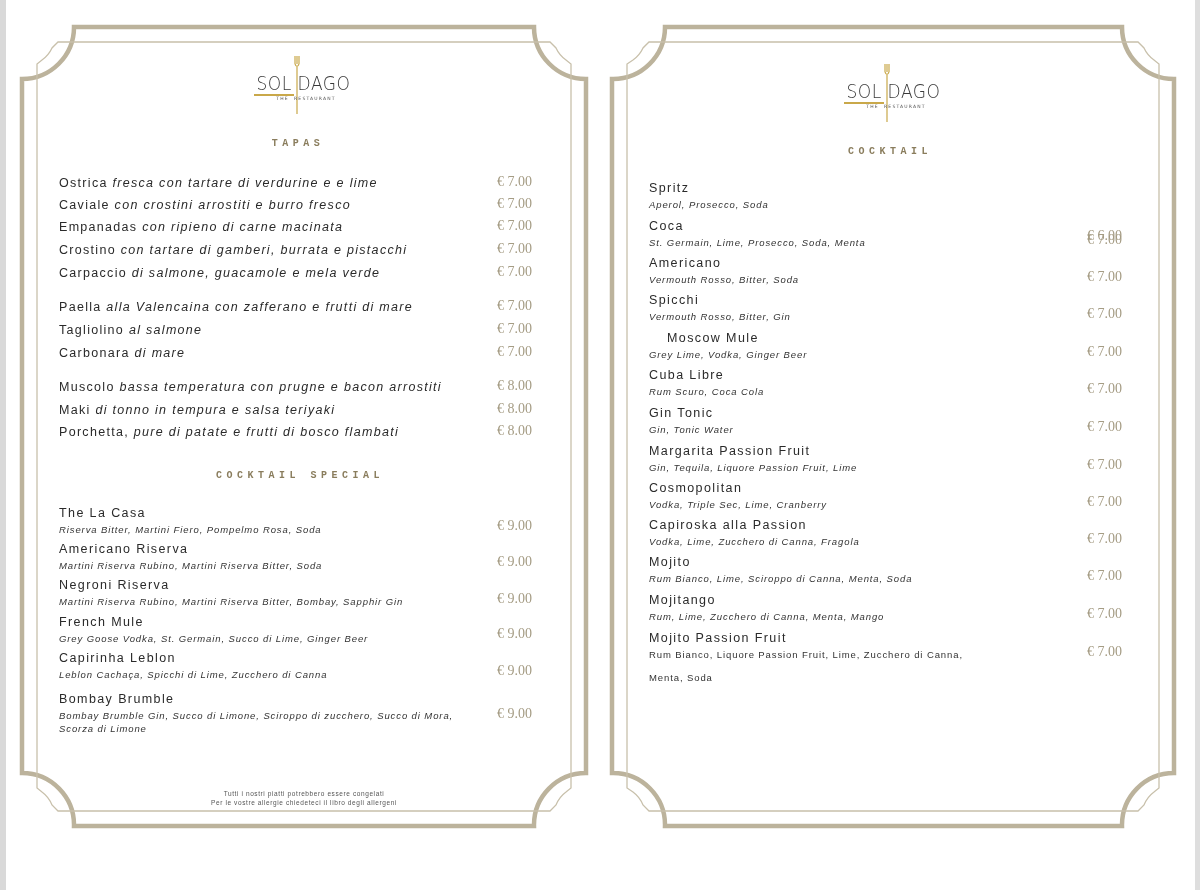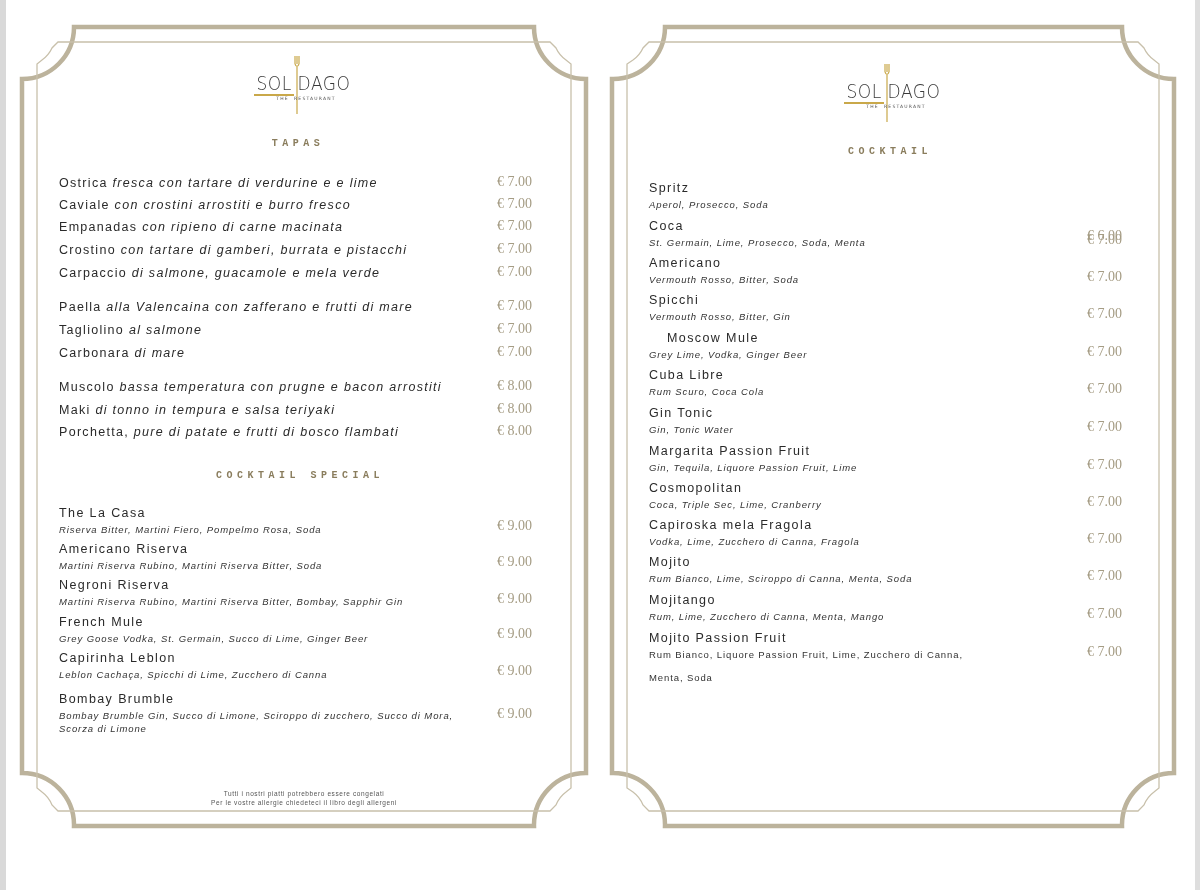--- a/index.html
+++ b/index.html
@@ -170,23 +170,23 @@
       <div class="cname" style="left:649px;top:368px;">Cuba Libre</div>
       <div class="cdesc" style="left:649px;top:385px;">Rum Scuro, Coca Cola</div>
       <div class="price" style="left:1087px;top:381px;">€ 7.00</div>
       <div class="cname" style="left:649px;top:406px;">Gin Tonic</div>
       <div class="cdesc" style="left:649px;top:423px;">Gin, Tonic Water</div>
       <div class="price" style="left:1087px;top:419px;">€ 7.00</div>
       <div class="cname" style="left:649px;top:444px;">Margarita Passion Fruit</div>
       <div class="cdesc" style="left:649px;top:461px;">Gin, Tequila, Liquore Passion Fruit, Lime</div>
       <div class="price" style="left:1087px;top:457px;">€ 7.00</div>
       <div class="cname" style="left:649px;top:481px;">Cosmopolitan</div>
-      <div class="cdesc" style="left:649px;top:498px;">Coca, Triple Sec, Lime, Cranberry</div>
+      <div class="cdesc" style="left:649px;top:498px;">Vodka, Triple Sec, Lime, Cranberry</div>
       <div class="price" style="left:1087px;top:494px;">€ 7.00</div>
-      <div class="cname" style="left:649px;top:518px;">Capiroska mela Fragola</div>
+      <div class="cname" style="left:649px;top:518px;">Capiroska alla Passion</div>
       <div class="cdesc" style="left:649px;top:535px;">Vodka, Lime, Zucchero di Canna, Fragola</div>
       <div class="price" style="left:1087px;top:531px;">€ 7.00</div>
       <div class="cname" style="left:649px;top:555px;">Mojito</div>
       <div class="cdesc" style="left:649px;top:572px;">Rum Bianco, Lime, Sciroppo di Canna, Menta, Soda</div>
       <div class="price" style="left:1087px;top:568px;">€ 7.00</div>
       <div class="cname" style="left:649px;top:593px;">Mojitango</div>
       <div class="cdesc" style="left:649px;top:610px;">Rum, Lime, Zucchero di Canna, Menta, Mango</div>
       <div class="price" style="left:1087px;top:606px;">€ 7.00</div>
       <div class="cname" style="left:649px;top:631px;">Mojito Passion Fruit</div>
       <div class="cdesc upright" style="left:649px;top:648px;">Rum Bianco, Liquore Passion Fruit, Lime, Zucchero di Canna,</div>

